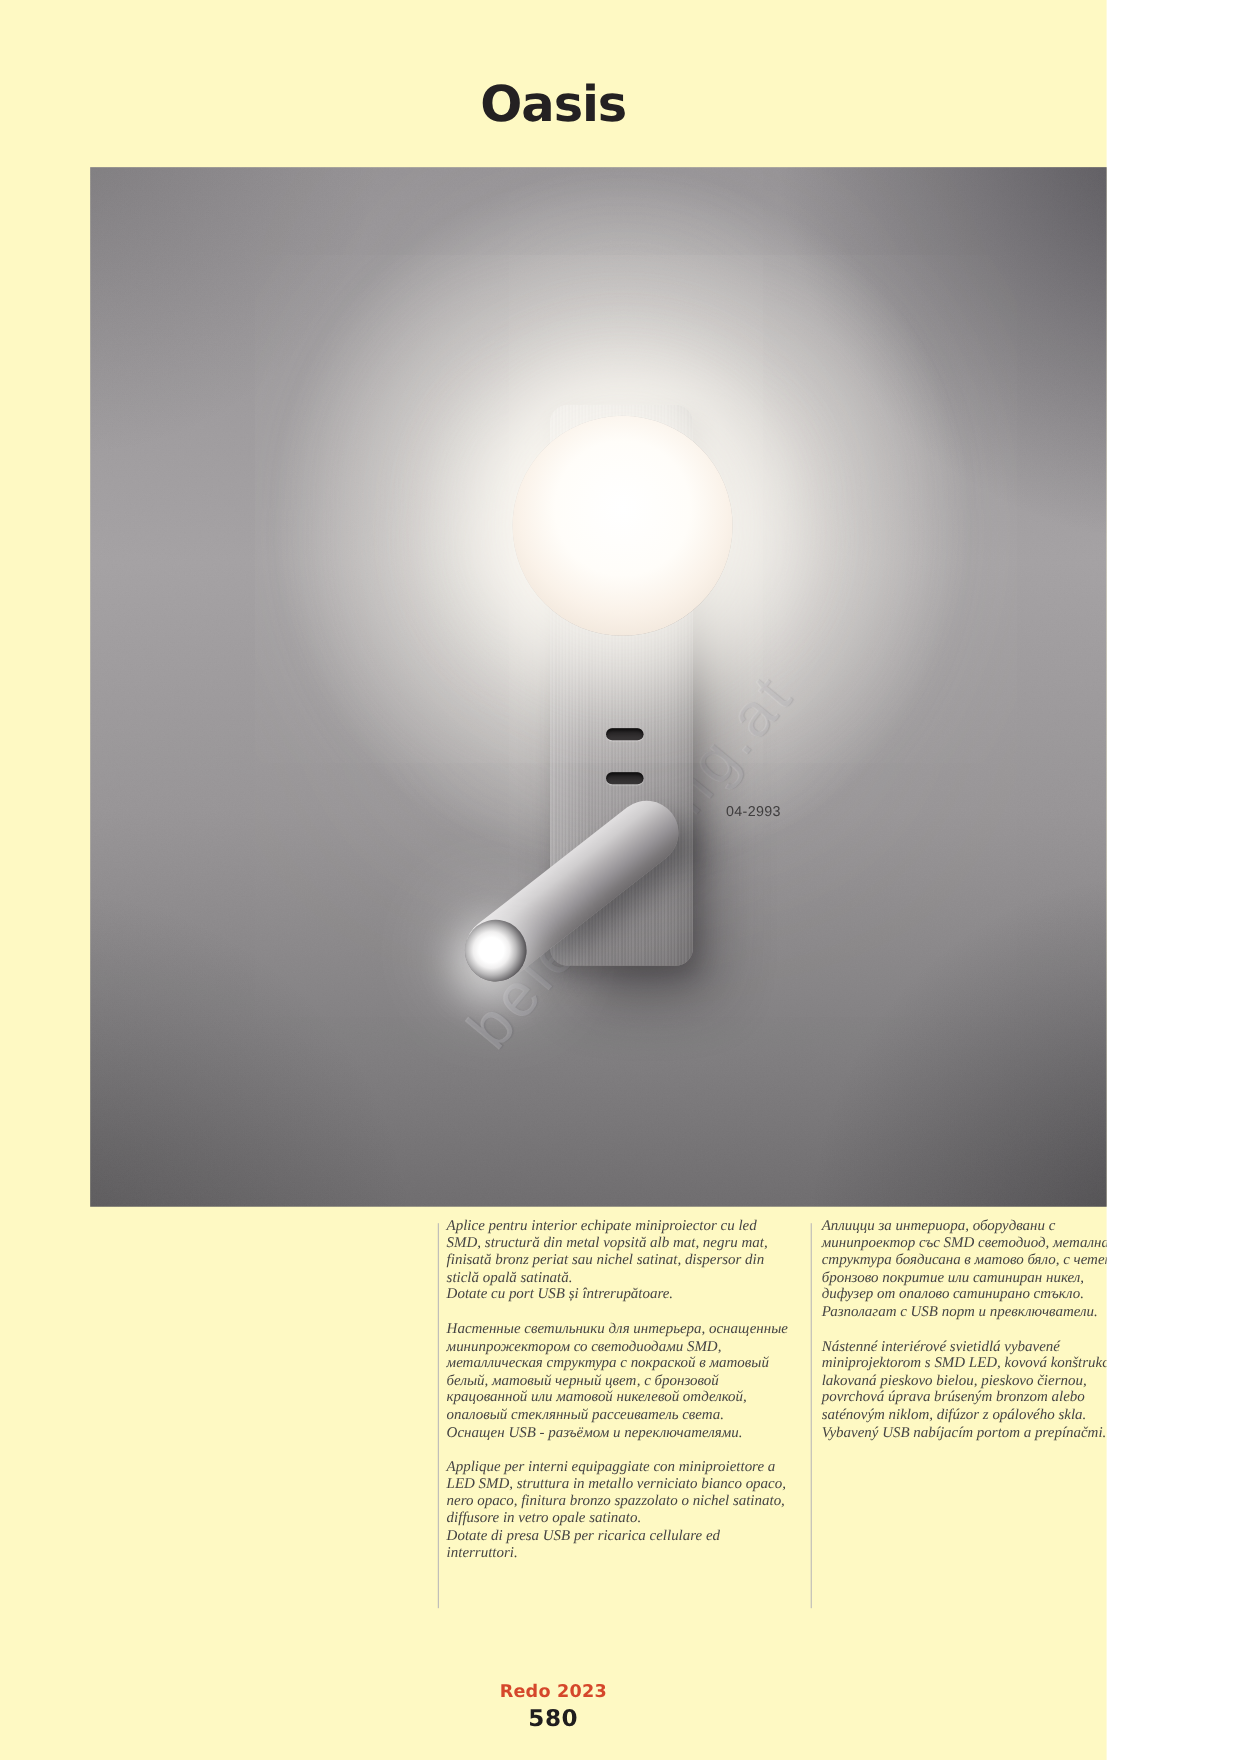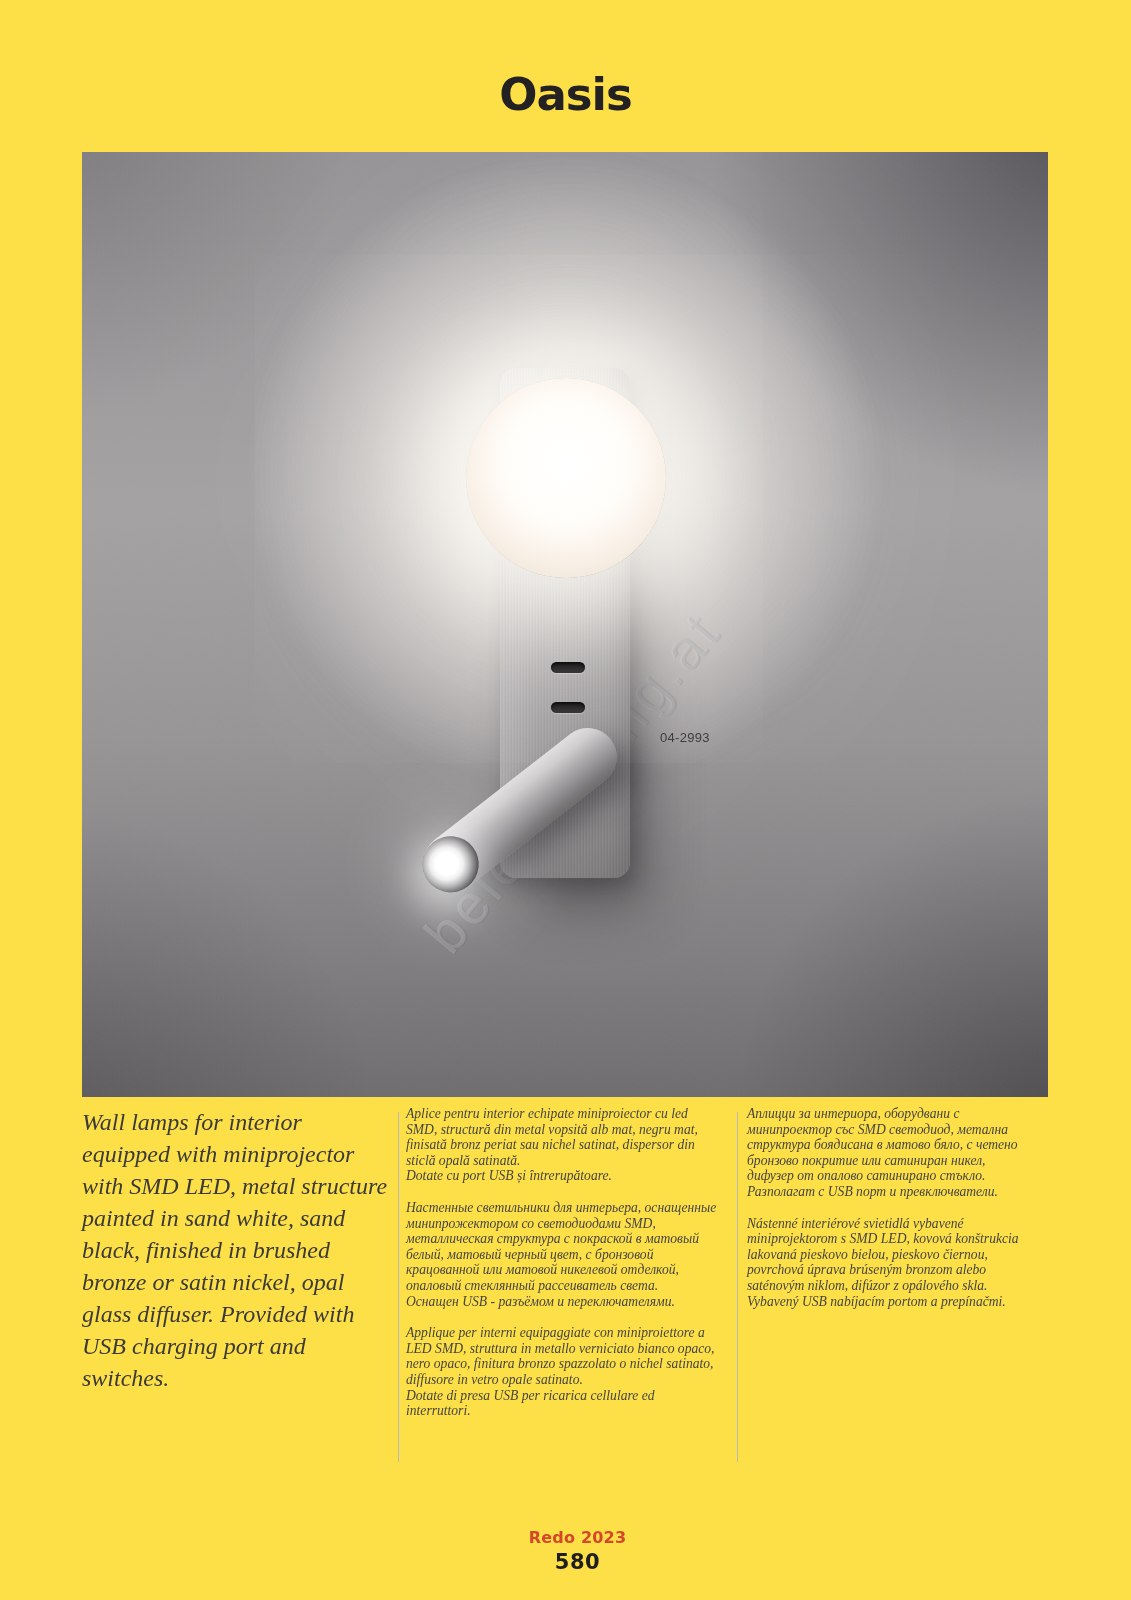--- a/index.html
+++ b/index.html
@@ -1,16 +1,16 @@
 <!DOCTYPE html>
 <html><head>
 <meta charset="utf-8">
 <style>
   html,body{margin:0;padding:0;background:#ffffff;}
-  .page{position:relative;width:1131px;height:1600px;background:#fde047;overflow:hidden;
+  .page{position:relative;width:1006px;height:1600px;background:#fef9c3;overflow:hidden;
         font-family:"Liberation Sans",sans-serif;}
 
   
   .title{position:absolute;top:68px;left:0;width:100%;text-align:center;
          font-family:"DejaVu Sans",sans-serif;font-weight:bold;font-size:45px;
          letter-spacing:-1px;color:#242122;}
 
   
   .photo{position:absolute;left:82px;top:152px;width:966px;height:945px;overflow:hidden;
     background:
@@ -61,21 +61,21 @@
        font-family:"Liberation Serif",serif;font-style:italic;}
   .col p{margin:0 0 16px 0;white-space:pre-line;}
   .col-en{left:82px;width:308px;font-size:24px;line-height:32px;color:#3b3a39;}
   .col-mid{left:406px;width:312px;font-size:13.6px;line-height:15.6px;}
   .col-right{left:747px;width:288px;font-size:13.6px;line-height:15.6px;}
   .vline{position:absolute;top:1112px;width:1px;height:350px;background:#bbb9b8;}
   .vline1{left:398px;}
   .vline2{left:737px;}
 
   
-  .footer{position:absolute;left:12px;top:1528px;width:100%;text-align:center;
+  .footer{position:absolute;left:0;top:1528px;width:100%;text-align:center;
           font-family:"DejaVu Sans",sans-serif;font-weight:bold;}
   .brand{font-size:16px;color:#d5472b;letter-spacing:0.2px;}
   .pagenum{font-size:21px;color:#1f1d1e;line-height:30px;letter-spacing:0.5px;}
 </style>
 </head>
 <body>
 
 <div class="page">
 
   <div class="title">Oasis</div>
@@ -98,23 +98,20 @@
     <div class="globe"></div>
     <div class="slot slot1"></div>
     <div class="slot slot2"></div>
     <div class="spot">
       <div class="lens"></div>
     </div>
 
     <div class="code">04-2993</div>
   </div>
 
-  <div class="col col-en">
-    <p>Wall lamps for interior equipped with miniprojector with SMD LED, metal structure painted in sand white, sand black, finished in brushed bronze or satin nickel, opal glass diffuser. Provided with USB charging port and switches.</p>
-  </div>
 
   <div class="vline vline1"></div>
 
   <div class="col col-mid">
     <p>Aplice pentru interior echipate miniproiector cu led SMD, structură din metal vopsită alb mat, negru mat, finisată bronz periat sau nichel satinat, dispersor din sticlă opală satinată.
 Dotate cu port USB și întrerupătoare.</p>
     <p>Настенные светильники для интерьера, оснащенные минипрожектором со светодиодами SMD, металлическая структура с покраской в матовый белый, матовый черный цвет, с бронзовой крацованной или матовой никелевой отделкой, опаловый стеклянный рассеиватель света.
 Оснащен USB - разъёмом и переключателями.</p>
     <p>Applique per interni equipaggiate con miniproiettore a LED SMD, struttura in metallo verniciato bianco opaco, nero opaco, finitura bronzo spazzolato o nichel satinato, diffusore in vetro opale satinato.
 Dotate di presa USB per ricarica cellulare ed interruttori.</p>

